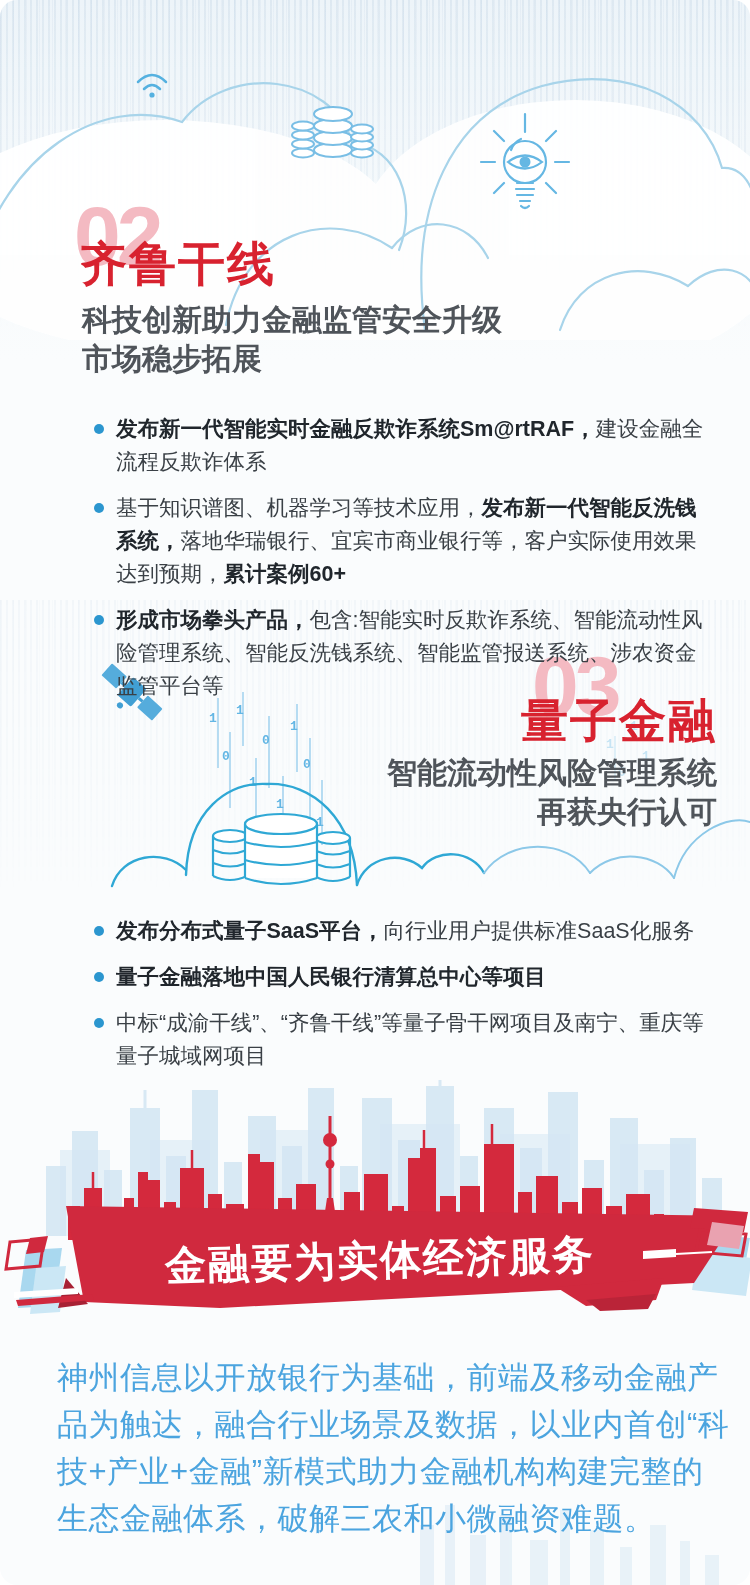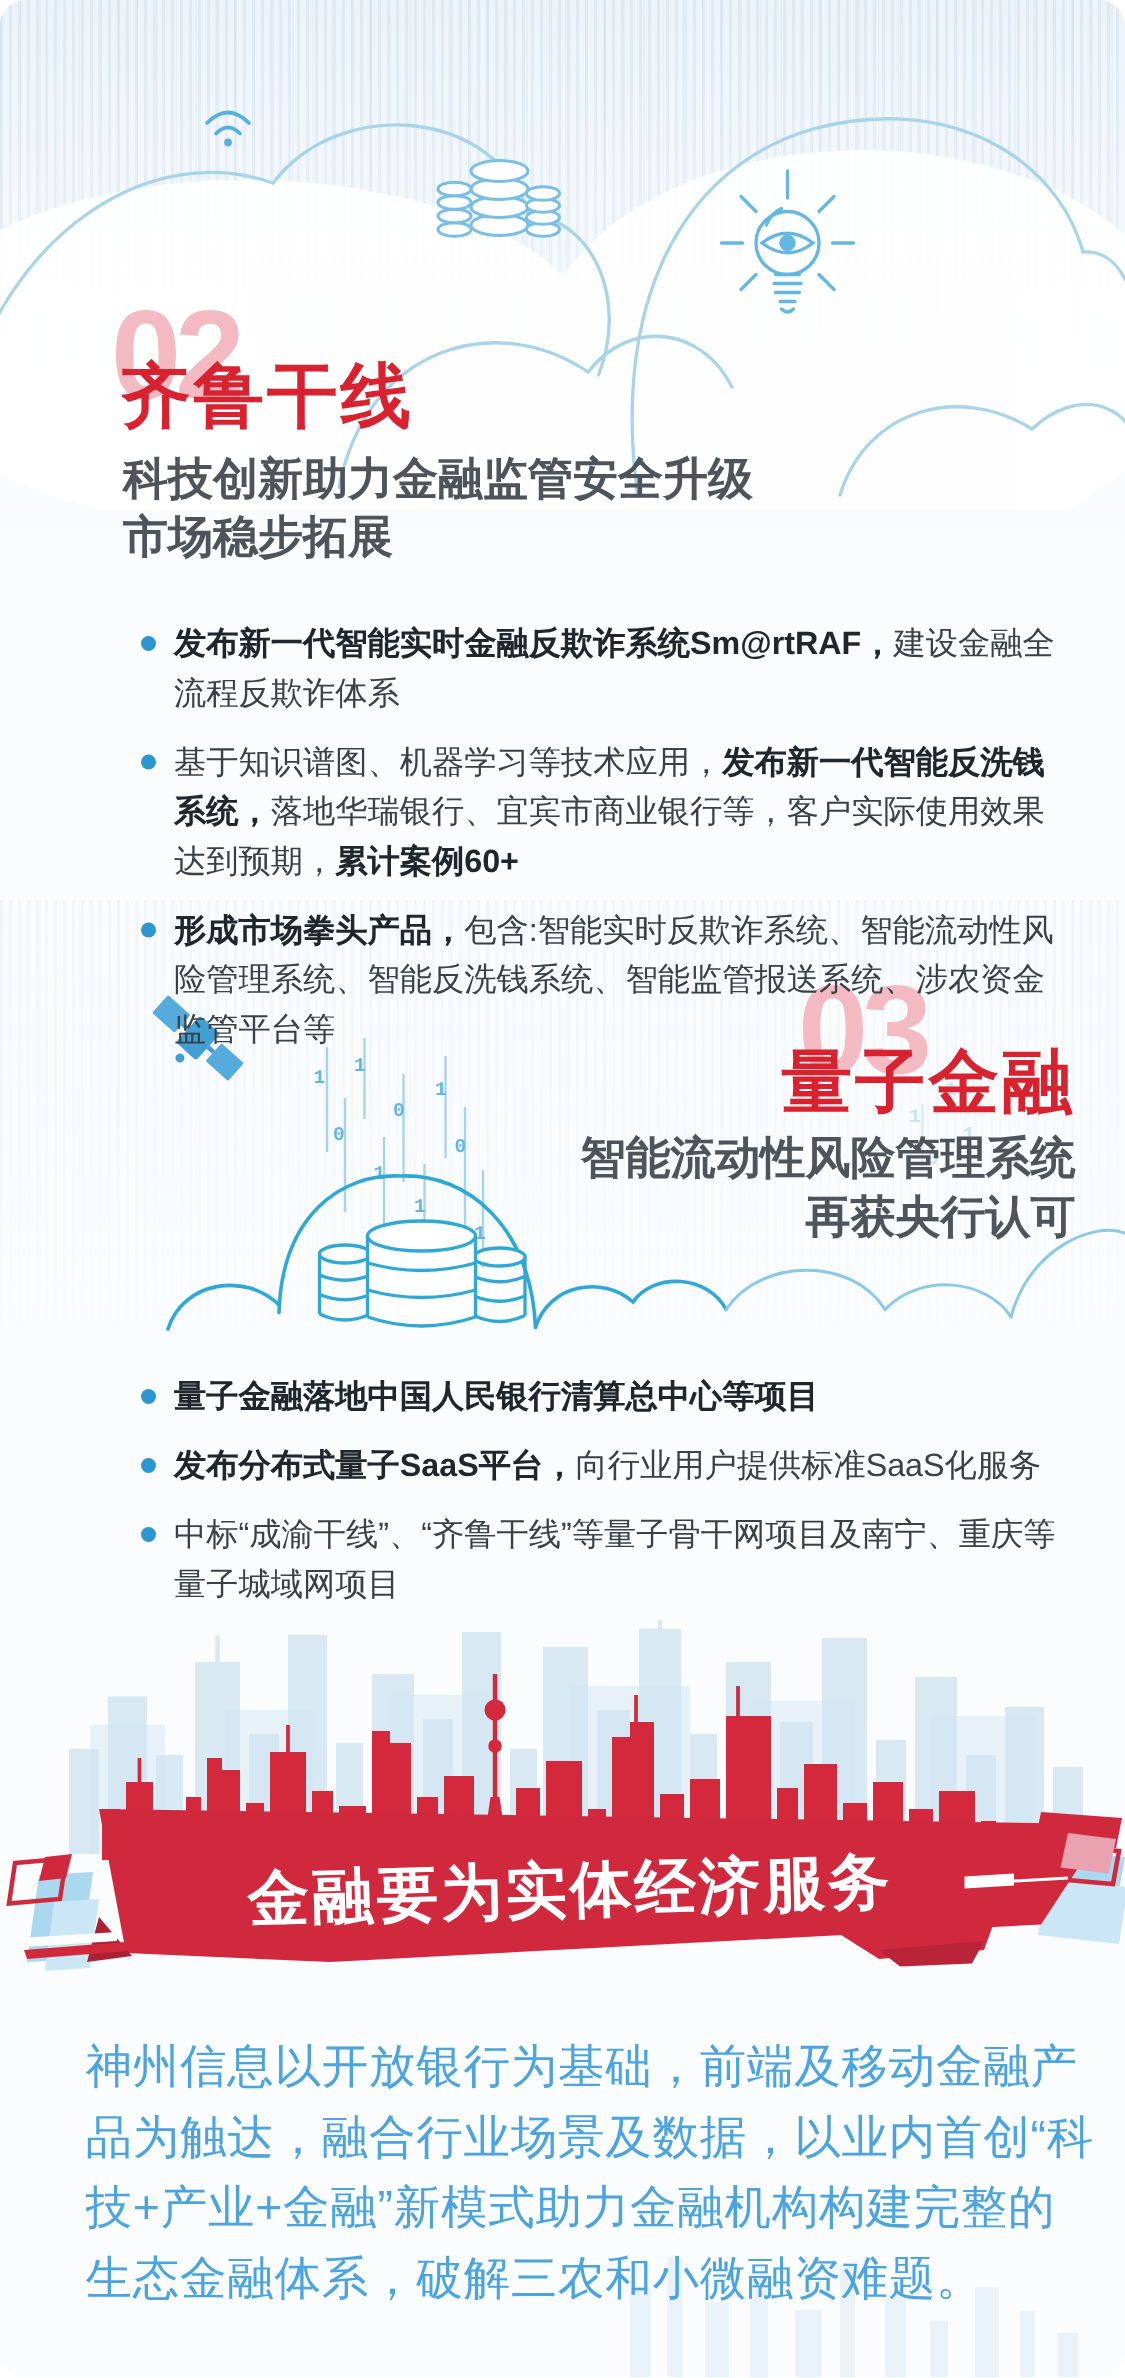--- a/index.html
+++ b/index.html
@@ -192,25 +192,25 @@
 
   <div class="num" style="left:532px;top:644px">03</div>
   <h1 class="title" style="right:33px;top:694px">量子金融</h1>
   <div class="subtitle sub03" style="right:33px;top:753px">
     <div>智能流动性风险管理系统</div>
     <div>再获央行认可</div>
   </div>
   <ul class="bullets" style="left:76px;top:899px">
     <li>
       <span class="dot"></span>
+      <span class="btext"><span class="b">发布分布式量子SaaS平台，</span><span>向行业用户提供标准SaaS化服务</span></span>
+      </li>
+    <li>
+      <span class="dot"></span>
       <span class="btext"><span class="b">量子金融落地中国人民银行清算总中心等项目</span></span>
-      </li>
-    <li>
-      <span class="dot"></span>
-      <span class="btext"><span class="b">发布分布式量子SaaS平台，</span><span>向行业用户提供标准SaaS化服务</span></span>
       </li>
     <li>
       <span class="dot"></span>
       <span class="btext"><span>中标“成渝干线”、“齐鲁干线”等量子骨干网项目及南宁、重庆等量子城域网项目</span></span>
       </li>
   </ul>
 
   <svg class="layer" style="left:0;top:1080px" width="750" height="250" viewBox="0 0 750 250">
     <g fill="#E6F1F8">
       <rect x="60" y="70" width="50" height="86"></rect>

